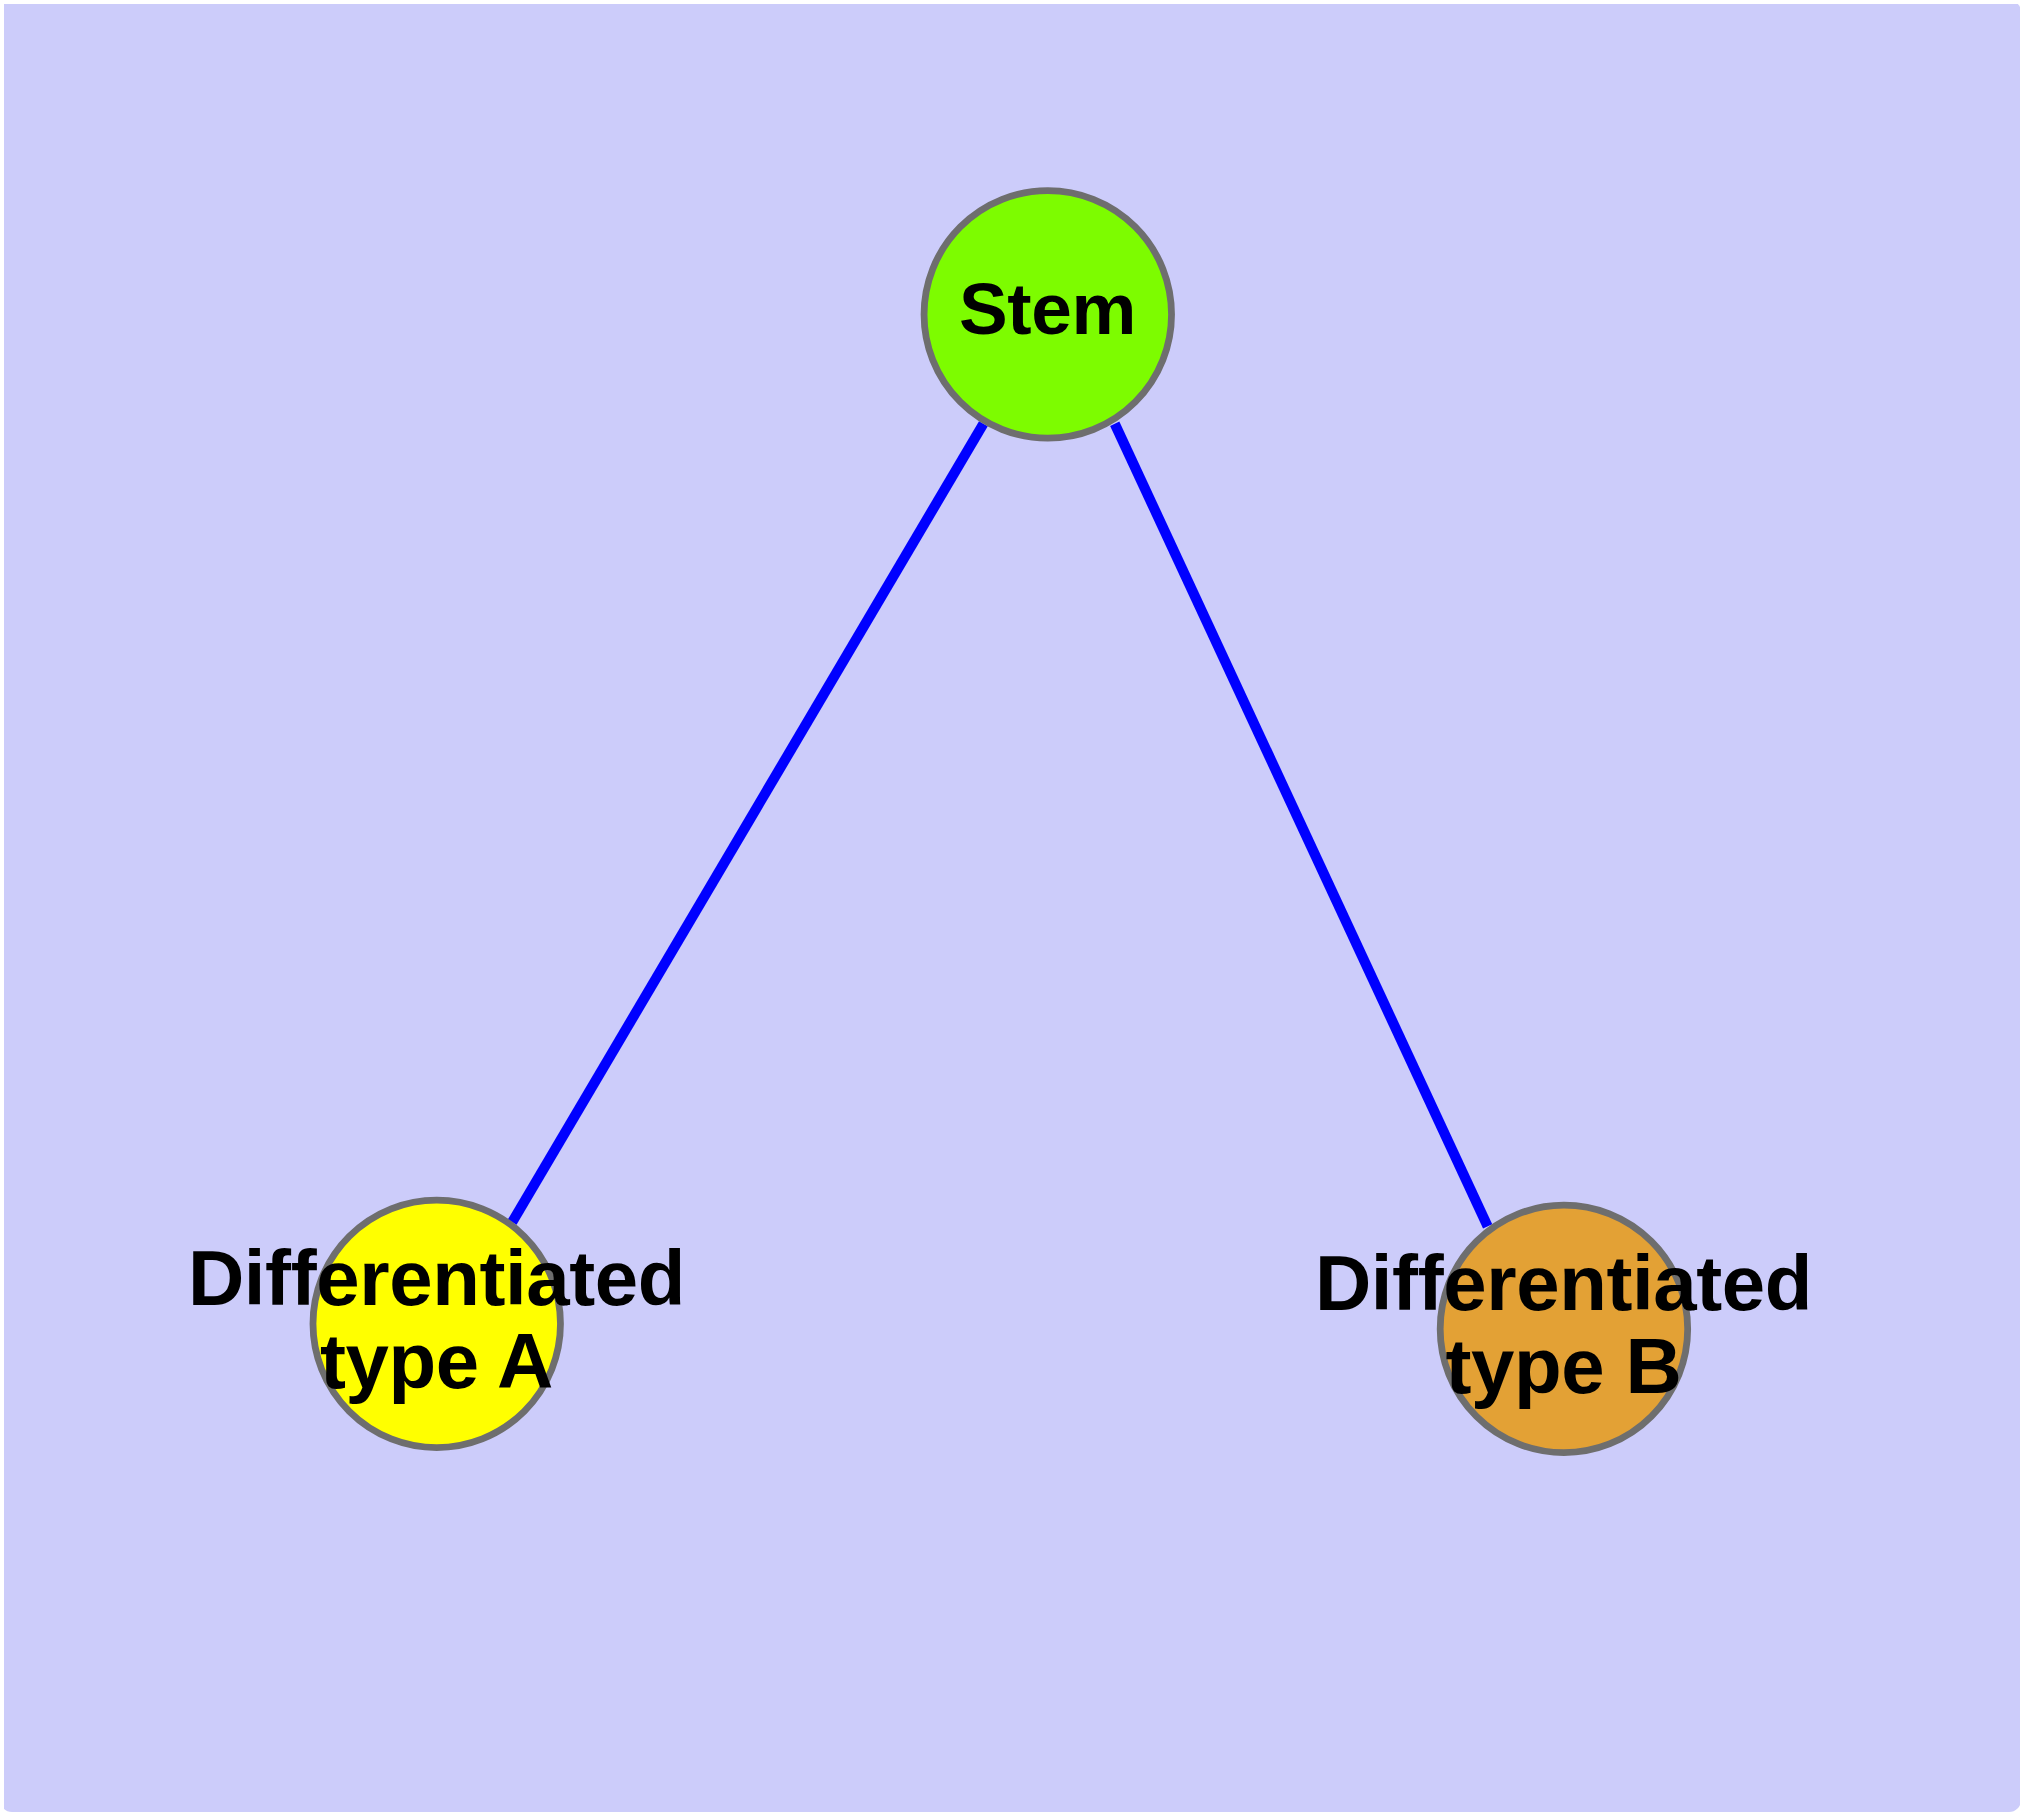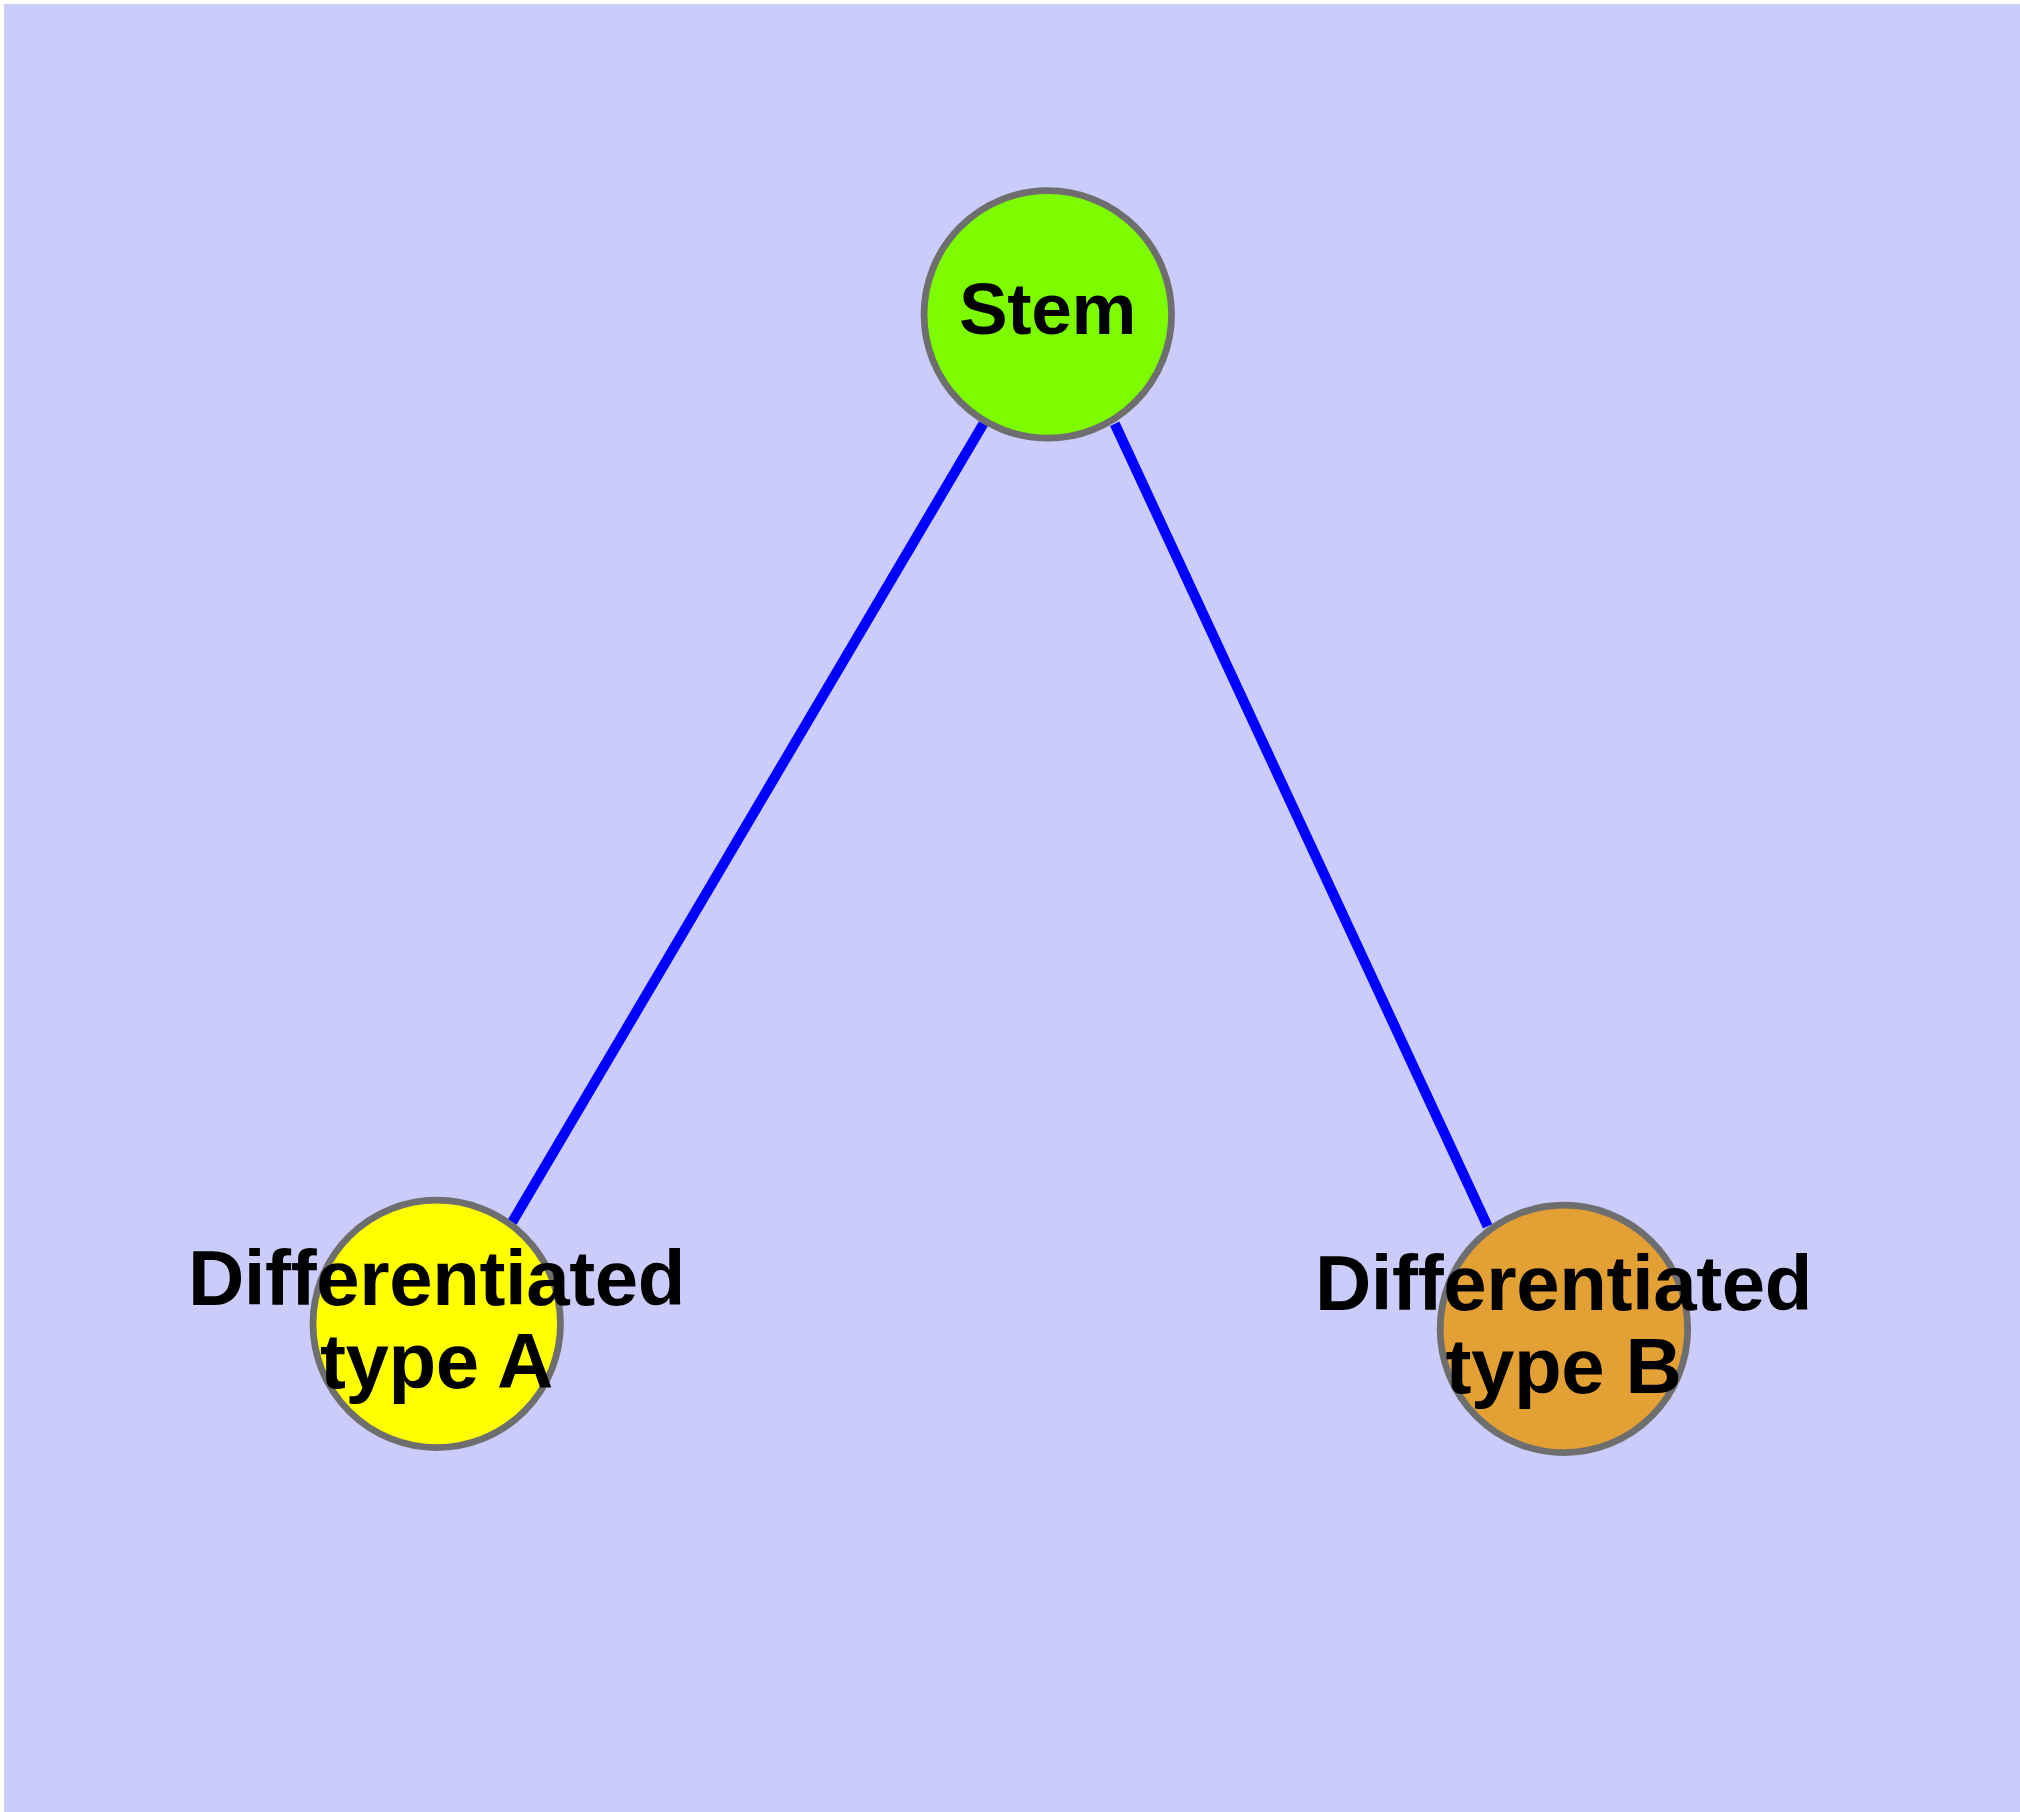--- a/index.html
+++ b/index.html
@@ -8,20 +8,21 @@
     padding: 0;
     background: #ffffff;
   }
   #canvas {
     position: relative;
     width: 2021px;
     height: 1812px;
     background: #ffffff;
     overflow: hidden;
     font-family: "Liberation Sans", "DejaVu Sans", sans-serif;
+    border-radius: 12px;
   }
   #plot-area {
     position: absolute;
     left: 4.2px;
     top: 4.2px;
     width: 2016px;
     height: 1808px;
     background: #ccccfa;
   }
   #graph-svg {

